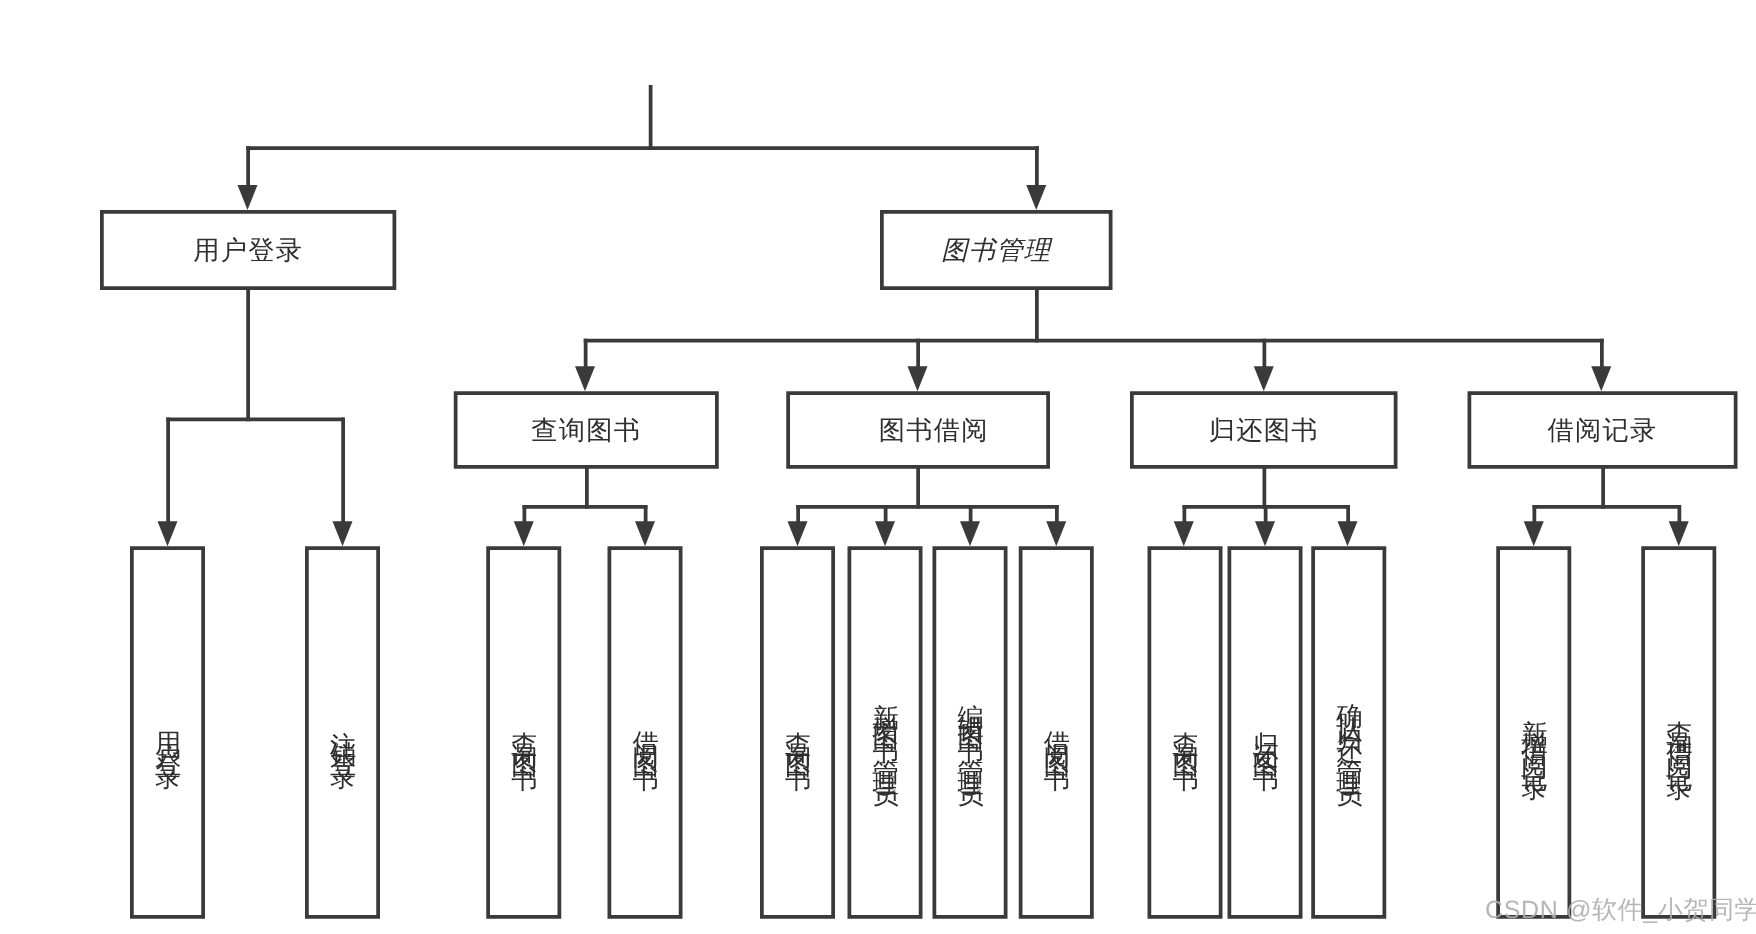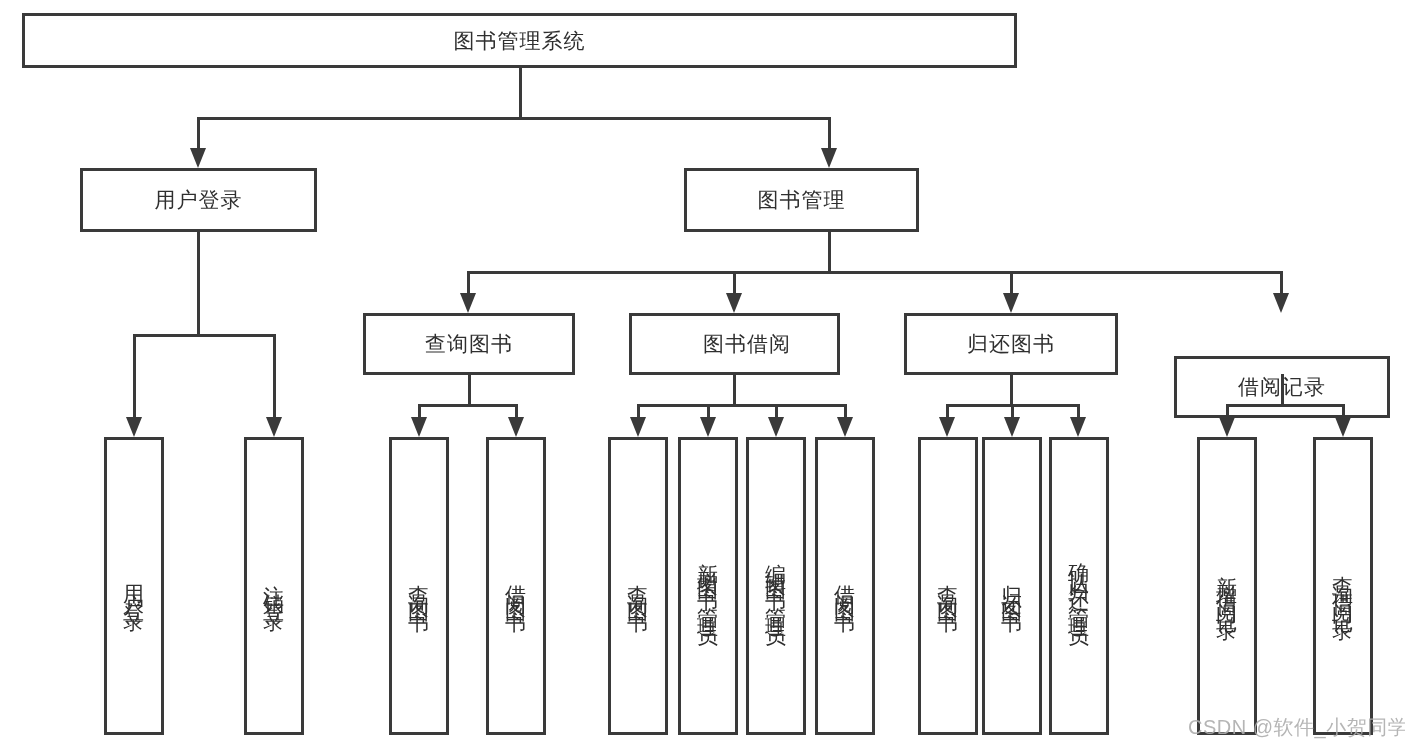--- a/index.html
+++ b/index.html
@@ -61,34 +61,33 @@
     white-space: nowrap;
     z-index: 5;
     letter-spacing: 0.5px;
   }
 </style>
 </head>
 <body>
 
 <div class="canvas">
 
-  <div class="box" style="left:22px; top:13px; width:995px; height:55px;">图书管理系统</div>
 
   <div class="vl" style="left:519px; top:68px; height:52px;"></div>
 
   <div class="hl" style="left:197px; top:117px; width:634px;"></div>
 
   <div class="vl" style="left:197px; top:117px; height:34px;"></div>
   <div class="arr" style="left:190px; top:148px;"></div>
 
   <div class="vl" style="left:828px; top:117px; height:34px;"></div>
   <div class="arr" style="left:821px; top:148px;"></div>
 
   <div class="box" style="left:80px; top:168px; width:237px; height:64px;">用户登录</div>
-  <div class="box" style="left:684px; top:168px; width:235px; height:64px;">图书管理</div>
+  <div class="box" style="left:704px; top:168px; width:186px; height:64px;font-style:italic;">图书管理</div>
 
   <div class="vl" style="left:197px; top:232px; height:105px;"></div>
   <div class="hl" style="left:133px; top:334px; width:142px;"></div>
   <div class="vl" style="left:133px; top:334px; height:86px;"></div>
   <div class="arr" style="left:126px; top:417px;"></div>
   <div class="vl" style="left:273px; top:334px; height:86px;"></div>
   <div class="arr" style="left:266px; top:417px;"></div>
 
   <div class="vl" style="left:828px; top:232px; height:42px;"></div>
   <div class="hl" style="left:467px; top:271px; width:816px;"></div>
@@ -97,21 +96,21 @@
   <div class="vl" style="left:733px; top:271px; height:25px;"></div>
   <div class="arr" style="left:726px; top:293px;"></div>
   <div class="vl" style="left:1010px; top:271px; height:25px;"></div>
   <div class="arr" style="left:1003px; top:293px;"></div>
   <div class="vl" style="left:1280px; top:271px; height:25px;"></div>
   <div class="arr" style="left:1273px; top:293px;"></div>
 
   <div class="box" style="left:363px; top:313px; width:212px; height:62px;">查询图书</div>
   <div class="box" style="left:629px; top:313px; width:211px; height:62px;padding-left:25px;">图书借阅</div>
   <div class="box" style="left:904px; top:313px; width:214px; height:62px;">归还图书</div>
-  <div class="box" style="left:1174px; top:313px; width:216px; height:62px;margin-top:43px;">借阅记录</div>
+  <div class="box" style="left:1174px; top:313px; width:216px; height:62px;">借阅记录</div>
 
   <div class="vl" style="left:468px; top:374px; height:33px;"></div>
   <div class="hl" style="left:418px; top:404px; width:100px;"></div>
   <div class="vl" style="left:418px; top:404px; height:16px;"></div>
   <div class="arr" style="left:411px; top:417px;"></div>
   <div class="vl" style="left:515px; top:404px; height:16px;"></div>
   <div class="arr" style="left:508px; top:417px;"></div>
 
   <div class="vl" style="left:733px; top:374px; height:33px;"></div>
   <div class="hl" style="left:637px; top:404px; width:210px;"></div>

